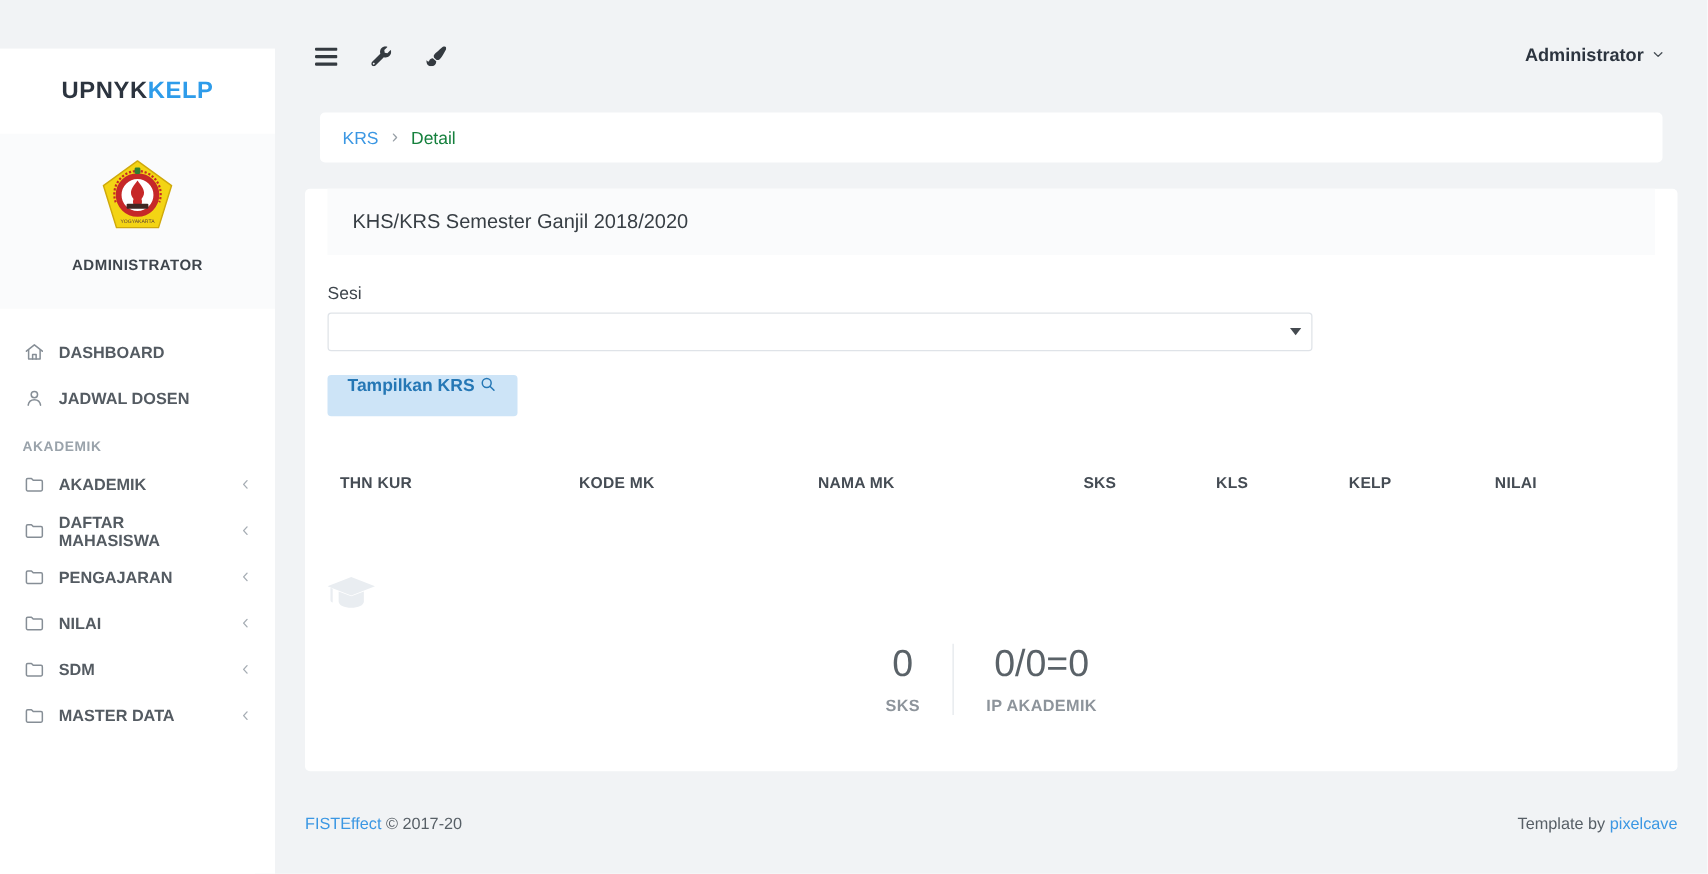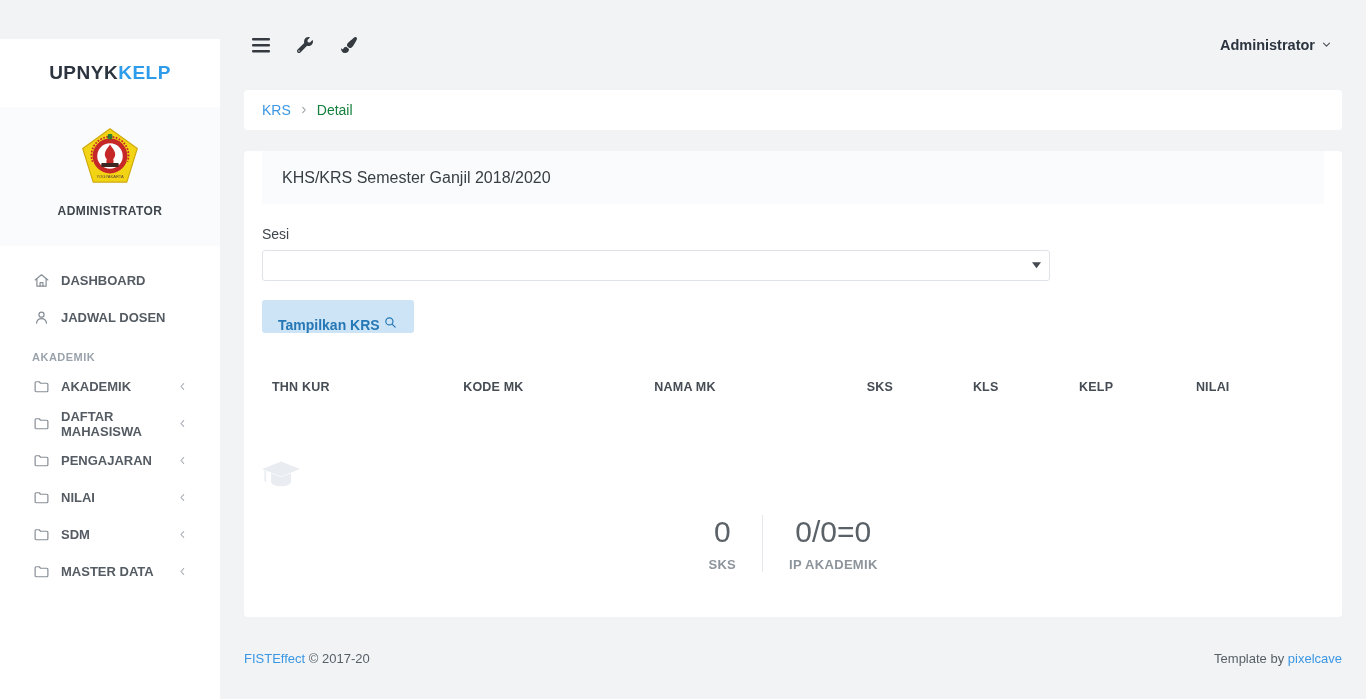--- a/index.html
+++ b/index.html
@@ -18,37 +18,37 @@
   }
   .brand {
     height:68px; display:flex; align-items:center; justify-content:center;
     font-size:19px; font-weight:700; letter-spacing:.5px; background:#fff;
   }
   .brand .b1 { color:#2c343f; }
   .brand .b2 { color:#2e9cea; }
   .user-area { background:#fafbfc; padding:20px 0 28px; text-align:center; }
   .emblem { width:58px; height:58px; display:inline-block; }
   .user-name { margin-top:15px; font-size:12px; font-weight:600; letter-spacing:.4px; color:#3e454c; }
-  .nav { padding:16px 32px 0; }
+  .nav { padding:16px 18px 0; }
   .nav-item {
     display:flex; align-items:center; height:37px; gap:11px;
     font-size:13px; font-weight:600; color:#545b62; cursor:pointer;
   }
   .nav-item .grow { flex:1; }
   .nav-section { margin:15px 0 5px; font-size:11px; font-weight:600; letter-spacing:.5px; color:#9aa3ab; }
   .nav-icon { display:inline-flex; width:18px; justify-content:center; color:#868e96; }
   .chev { display:inline-flex; color:#a6adb4; }
   
   .content { position:absolute; left:220px; top:0; width:1146px; height:699px; }
   .topbar { height:90px; display:flex; align-items:center; padding:0 34px 0 30px; gap:22px; }
   .tool-btn { display:inline-flex; align-items:center; justify-content:center; width:22px; height:22px; color:#343a40; cursor:pointer; }
   .spacer { flex:1; }
   .user-menu { display:inline-flex; align-items:center; gap:6px; font-size:14.5px; font-weight:600; color:#2c343f; cursor:pointer; }
   .breadcrumb-bar {
-    margin:0 24px; height:40px; background:#fff; border-radius:4px;
+    margin:0 36px; height:40px; background:#fff; border-radius:4px;
     display:flex; align-items:center; padding:0 18px; font-size:14px; gap:8px;
   }
   .bc-link { color:#3b97e3; text-decoration:none; cursor:pointer; }
   .bc-sep { display:inline-flex; color:#98a0a7; }
   .bc-current { color:#15803d; }
   
   .card {
     margin:21px 24px 0; height:466px; background:#fff; border-radius:4px;
     position:relative;
   }
@@ -60,21 +60,21 @@
   .form-area { padding:0 18px; }
   .field-label { display:block; margin-top:22px; font-size:14px; color:#3e454c; }
   .select-wrap { position:relative; width:788px; margin-top:8px; }
   select.sesi {
     width:100%; height:31px; border:1px solid #dfe3e8; border-radius:3px;
     background:#fff; appearance:none; -webkit-appearance:none;
     padding:0 24px 0 8px; font-size:13px; color:#373e44; outline:none;
   }
   .select-caret { position:absolute; right:9px; top:11px; pointer-events:none; color:#444a50; display:inline-flex; }
   .show-btn {
-    margin-top:19px; height:33px; display:inline-flex; align-items:flex-end; gap:3px;
+    margin-top:19px; height:33px; display:inline-flex; align-items:flex-start; gap:3px;
     background:#cde4f7; color:#2577b5; border:none; border-radius:3px;
     padding:0 16px; font-size:14px; font-weight:600; font-family:inherit; cursor:pointer;
   }
   .krs-table { width:100%; border-collapse:collapse; table-layout:fixed; margin-top:34px; }
   .krs-table th {
     text-align:left; padding:12px 10px; font-size:12.5px; font-weight:600;
     color:#454c54; letter-spacing:.2px; white-space:nowrap;
   }
   .cap-watermark { position:absolute; left:18px; top:310px; color:#e9edf1; }
   .stats {

